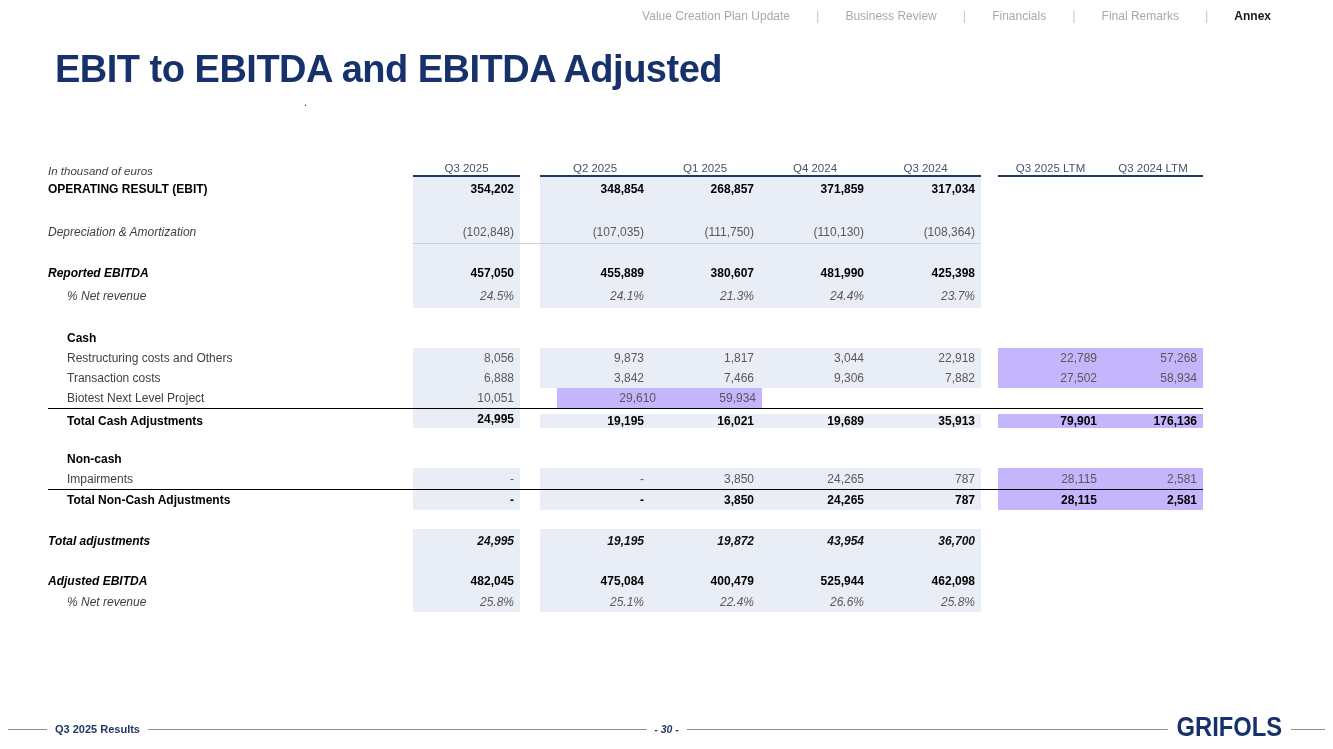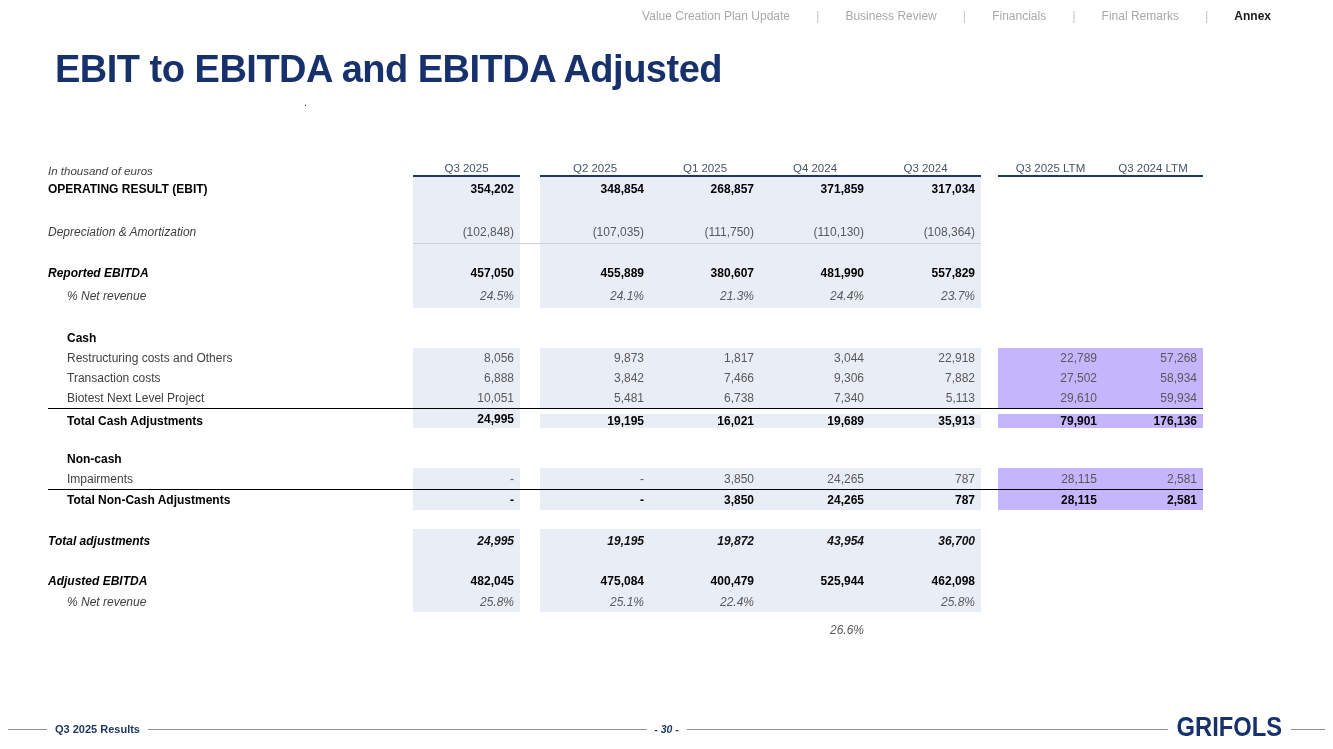--- a/index.html
+++ b/index.html
@@ -179,21 +179,21 @@
           </div>
         </div>
         <div class="trow" style="height: 22px;">
           <div class="lbl ls-bolditalic">Reported EBITDA</div>
           <div class="cell vs-bold c-q3 shade-b" style="width: 107px;">457,050</div>
           <div class="gap20"></div>
           <div class="block shade-b">
             <div class="cell vs-bold" style="width: 110px;">455,889</div>
             <div class="cell vs-bold" style="width: 110px;">380,607</div>
             <div class="cell vs-bold" style="width: 110px;">481,990</div>
-            <div class="cell vs-bold" style="width: 111px;">557,829</div>
+            <div class="cell vs-bold" style="width: 111px;">425,398</div>
           </div>
           <div class="gap17"></div>
           <div class="blockltm">
             <div class="cell vs-bold" style="width: 105px;"></div>
             <div class="cell vs-bold" style="width: 100px;"></div>
           </div>
         </div>
         <div class="trow" style="height: 24px;">
           <div class="lbl ls-italic ind">% Net revenue</div>
           <div class="cell vs-italic c-q3 shade-b" style="width: 107px;">24.5%</div>
@@ -271,26 +271,20 @@
           <div class="gap17"></div>
           <div class="blockltm shade-g">
             <div class="cell vs-plain" style="width: 105px;">27,502</div>
             <div class="cell vs-plain" style="width: 100px;">58,934</div>
           </div>
         </div>
         <div class="trow" style="height: 20px;">
           <div class="lbl ls-plain ind">Biotest Next Level Project</div>
           <div class="cell vs-plain c-q3 shade-b" style="width: 107px;">10,051</div>
           <div class="gap20"></div>
-          <div class="block shade-b">
-            <div class="cell vs-plain" style="width: 110px;">5,481</div>
-            <div class="cell vs-plain" style="width: 110px;">6,738</div>
-            <div class="cell vs-plain" style="width: 110px;">7,340</div>
-            <div class="cell vs-plain" style="width: 111px;">5,113</div>
-          </div>
           <div class="gap17"></div>
           <div class="blockltm shade-g">
             <div class="cell vs-plain" style="width: 105px;">29,610</div>
             <div class="cell vs-plain" style="width: 100px;">59,934</div>
           </div>
         </div>
         <div class="trow bt" style="height: 20px; align-items: flex-end;">
           <div class="lbl ls-bold ind">Total Cash Adjustments</div>
           <div class="cell vs-bold c-q3 shade-b" style="width: 107px;">24,995</div>
           <div class="gap20"></div>
@@ -434,21 +428,21 @@
             <div class="cell vs-bold" style="width: 100px;"></div>
           </div>
         </div>
         <div class="trow" style="height: 20px;">
           <div class="lbl ls-italic ind">% Net revenue</div>
           <div class="cell vs-italic c-q3 shade-b" style="width: 107px;">25.8%</div>
           <div class="gap20"></div>
           <div class="block shade-b">
             <div class="cell vs-italic" style="width: 110px;">25.1%</div>
             <div class="cell vs-italic" style="width: 110px;">22.4%</div>
-            <div class="cell vs-italic" style="width: 110px; margin-top: 28px;">26.6%</div>
+            <div class="cell vs-italic" style="width: 110px;">26.6%</div>
             <div class="cell vs-italic" style="width: 111px;">25.8%</div>
           </div>
           <div class="gap17"></div>
           <div class="blockltm">
             <div class="cell vs-italic" style="width: 105px;"></div>
             <div class="cell vs-italic" style="width: 100px;"></div>
           </div>
         </div>
       </div>
   </div>

